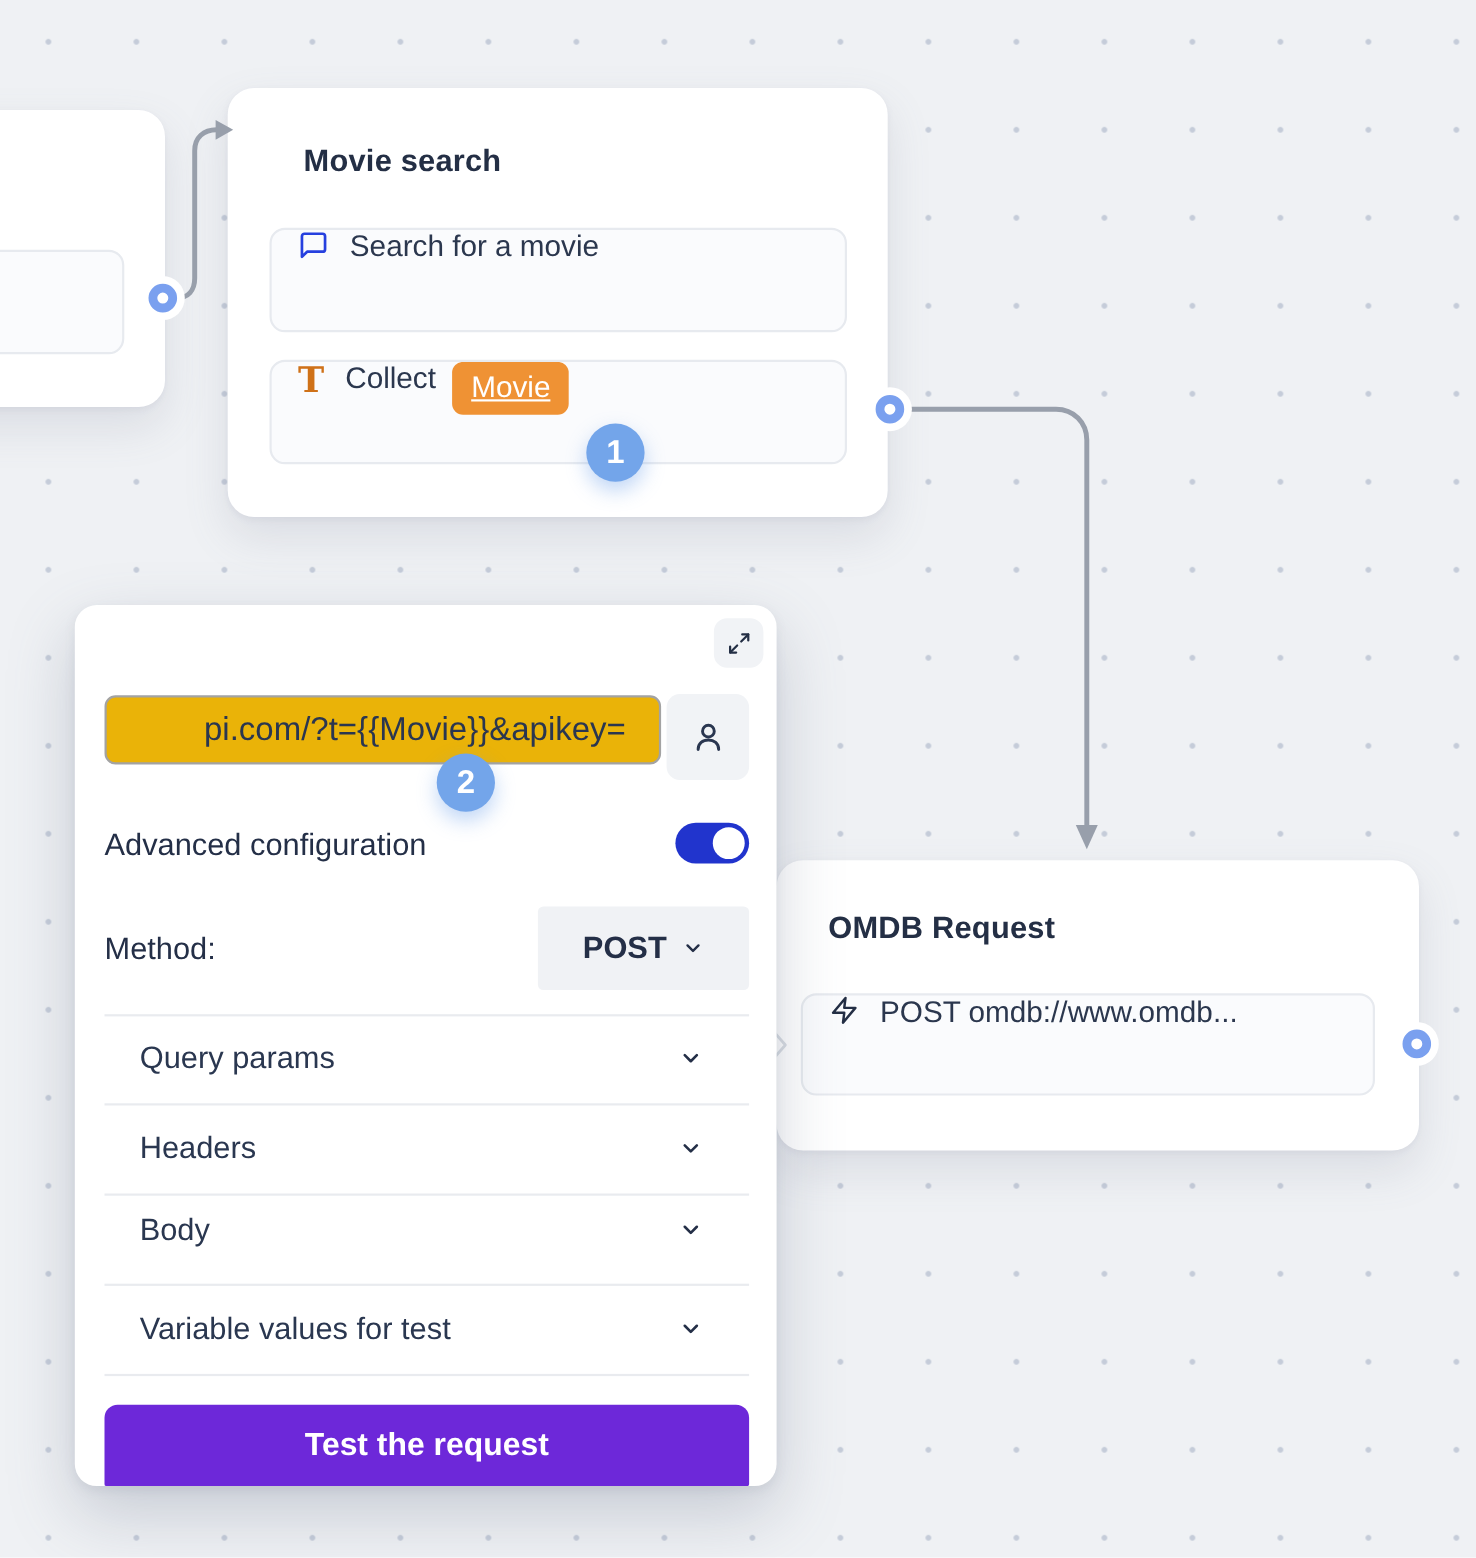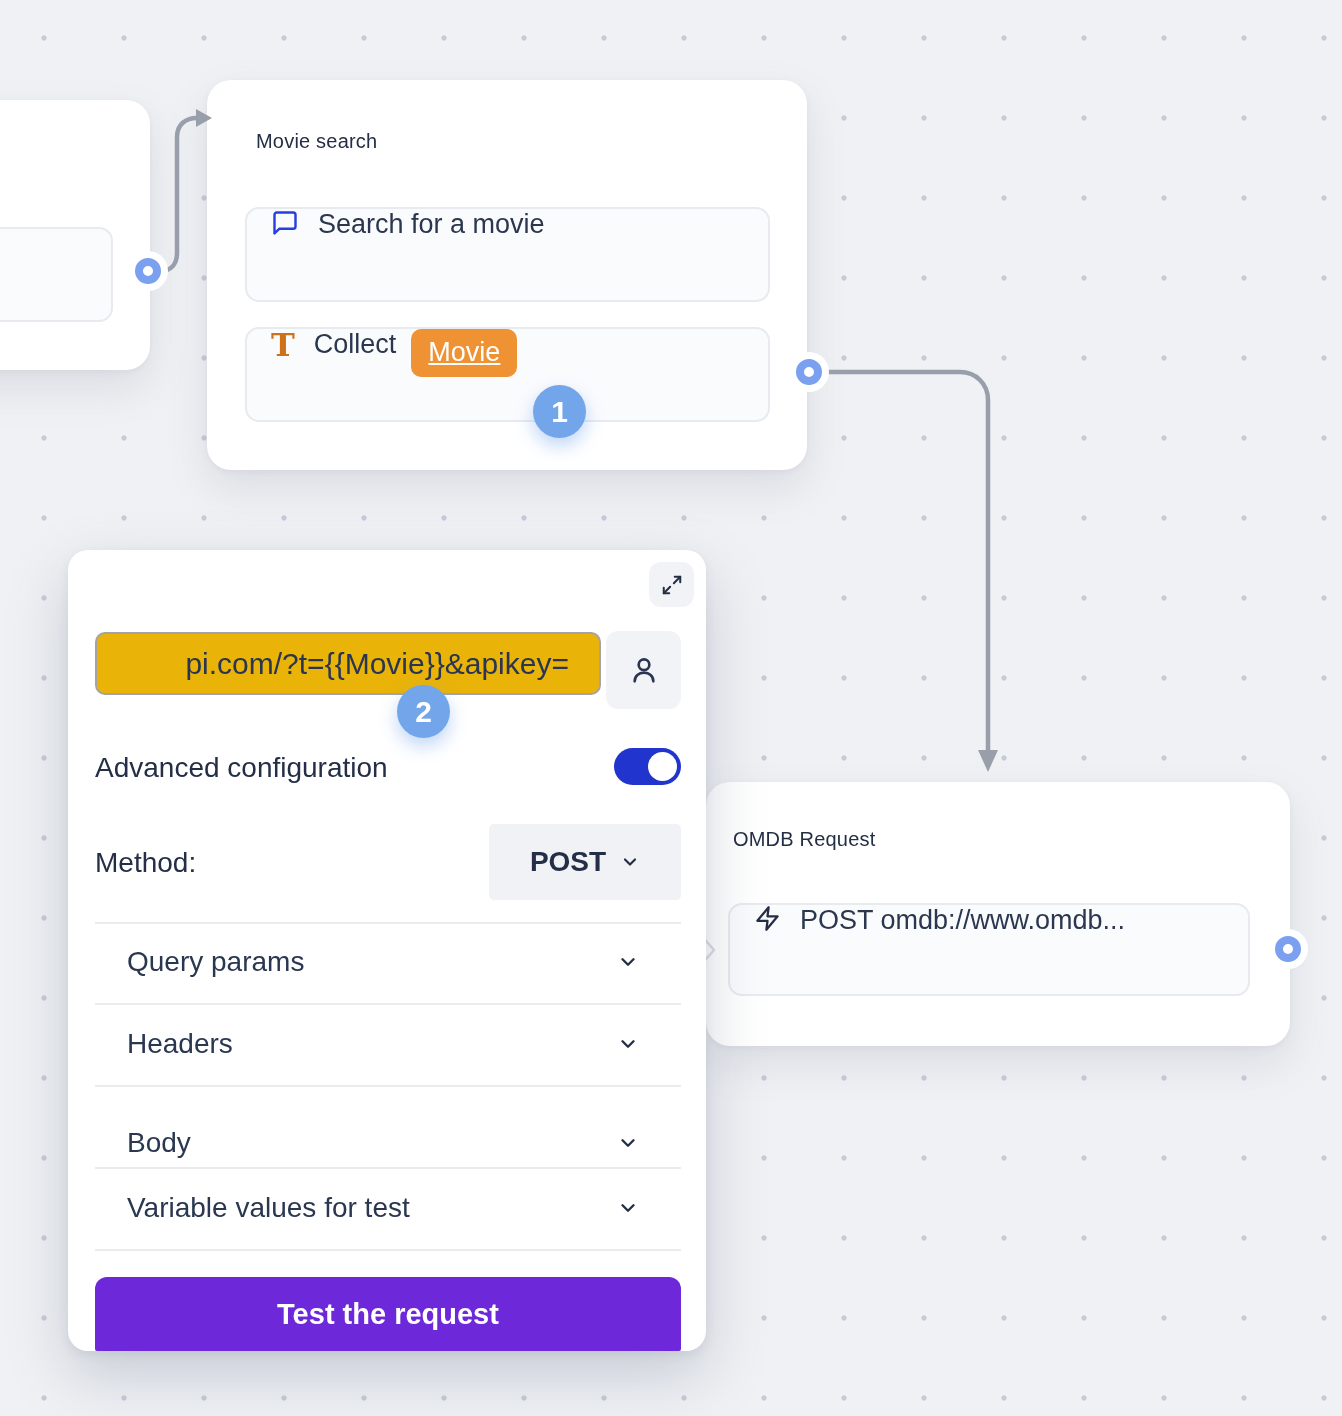--- a/index.html
+++ b/index.html
@@ -15,21 +15,21 @@
     overflow:hidden;
   }
 
   
   .node-card {
     position:absolute; background:#ffffff; border-radius:24px;
     box-shadow:0 18px 40px rgba(110,120,140,0.16), 0 2px 6px rgba(110,120,140,0.08);
     z-index:1;
   }
   .node-title {
-    position:absolute; font-size:20px; font-weight:400; color:#242f45; letter-spacing:0.2px;
+    position:absolute; font-size:28px; font-weight:700; color:#242f45; letter-spacing:0.2px;margin-left:20px;
   }
   .node-item {
     position:absolute; display:flex; align-items:flex-start;
     background:#fafbfd; border:2px solid #e7eaef; border-radius:14px;
     padding:0 24px; gap:19px;
     font-size:27px; color:#2b374e; white-space:nowrap; overflow:hidden;
   }
   .t-icon { font-family:"DejaVu Serif", serif; font-weight:700; font-size:32px; color:#cf7118; line-height:1; }
   .var-chip {
     display:inline-block; background:#ef9234; color:#ffffff; border-radius:10px;
@@ -203,21 +203,21 @@
     <div class="divider" style="top:453px;"></div>
 
     <div class="section-row" style="top:455px;">
       <span>Headers</span>
       <svg width="22" height="22" viewBox="0 0 24 24" fill="none" stroke="#242f47" stroke-width="2.6" stroke-linecap="round" stroke-linejoin="round">
           <polyline points="6 9 12 15 18 9"></polyline>
         </svg>
     </div>
     <div class="divider" style="top:535px;"></div>
 
-    <div class="section-row" style="top:554px;">
+    <div class="section-row" style="top:529px;">
       <span>Body</span>
       <svg width="22" height="22" viewBox="0 0 24 24" fill="none" stroke="#242f47" stroke-width="2.6" stroke-linecap="round" stroke-linejoin="round">
           <polyline points="6 9 12 15 18 9"></polyline>
         </svg>
     </div>
     <div class="divider" style="top:617px;"></div>
 
     <div class="section-row" style="top:619px;">
       <span>Variable values for test</span>
       <svg width="22" height="22" viewBox="0 0 24 24" fill="none" stroke="#242f47" stroke-width="2.6" stroke-linecap="round" stroke-linejoin="round">

